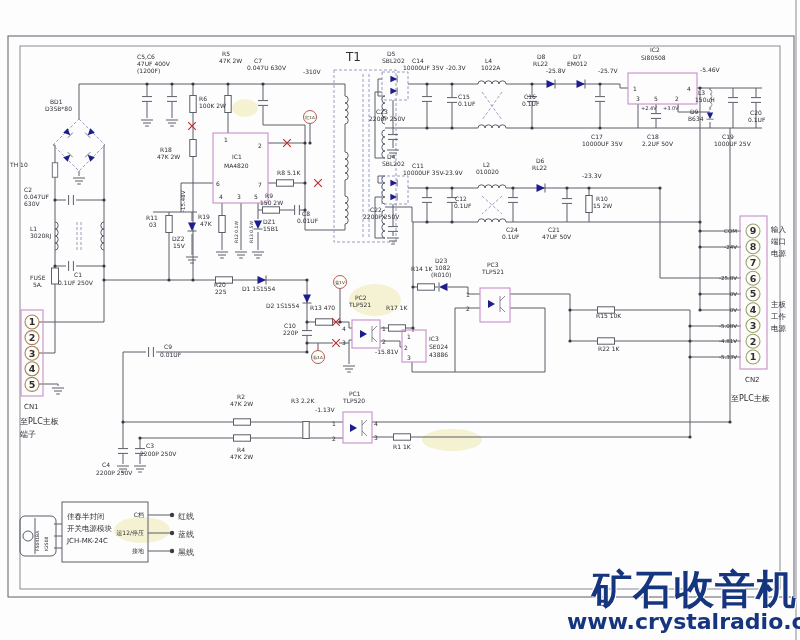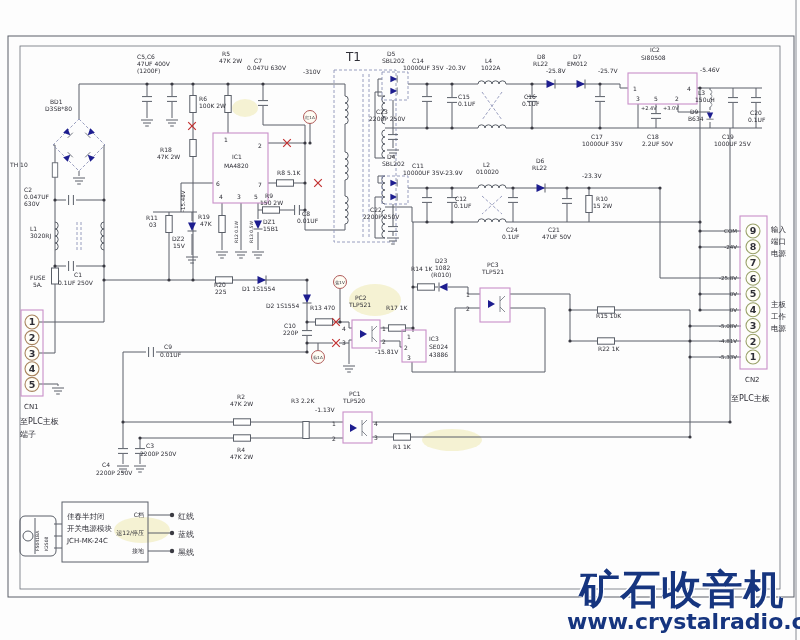--- a/index.html
+++ b/index.html
@@ -8,21 +8,21 @@
   svg text{fill:#2e2e36;font-family:"DejaVu Sans","Liberation Sans",sans-serif;}
   .w{stroke:#5a5f68;stroke-width:1;fill:none;}
   .wthin{stroke:#6a6f78;stroke-width:.8;fill:none;}
   .df{fill:#1d1d8f;stroke:none;}
   .pink{stroke:#c98fc9;stroke-width:1.1;fill:none;}
   .dash{stroke:#8d93b8;stroke-width:.9;fill:none;stroke-dasharray:3,2;}
   .red{stroke:#c23030;stroke-width:1.2;fill:none;}
   .sym{stroke:#5a5f68;stroke-width:1;fill:#fff;}
   .dot{fill:#3a3a42;}
   .hl{fill:#efeab0;opacity:.55;}
-  #wm{position:absolute;right:3px;top:569px;width:230px;text-align:center;color:#16357f;line-height:1;}
+  #wm{position:absolute;right:3px;top:569px;width:230px;text-align:right;color:#16357f;line-height:1;}
   #wm .t{font-size:40px;font-weight:bold;letter-spacing:1px;text-shadow:1px 1px 0 #fff,-1px -1px 0 #fff;}
   #wm .u{font-size:22px;font-weight:bold;margin-top:2px;}
 </style>
 </head>
 <body>
 
 <div id="stage">
 <svg id="cv" width="800" height="640" viewBox="0 0 800 640">
   <defs>
     <g id="res">

